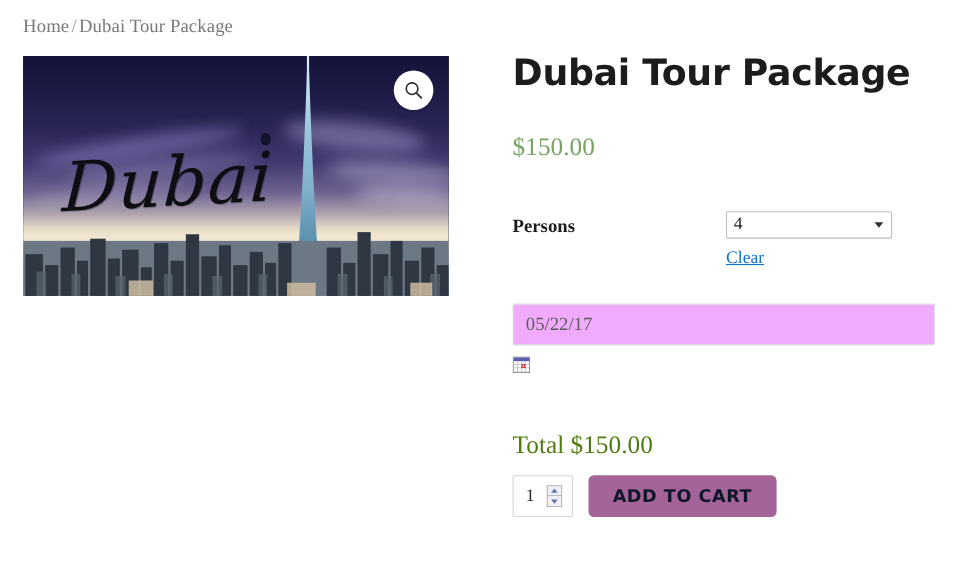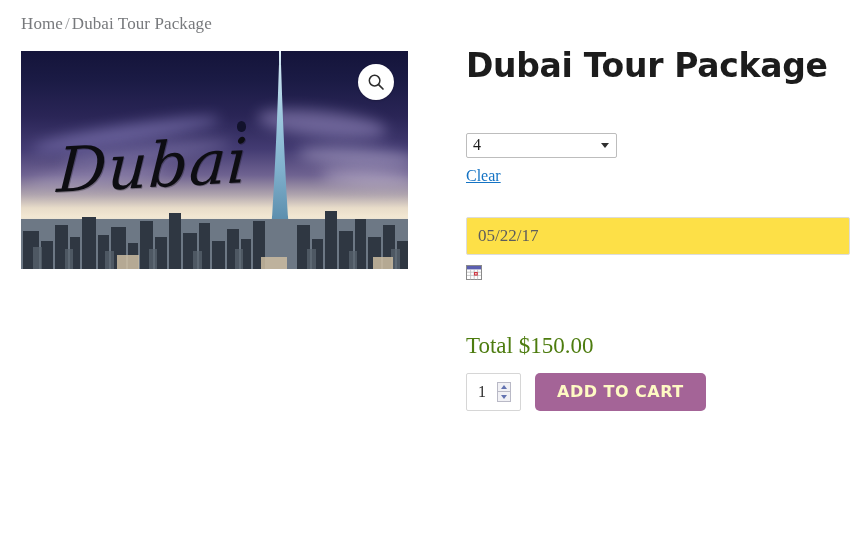--- a/index.html
+++ b/index.html
@@ -221,21 +221,21 @@
   .booking-label {
     font-family: "Liberation Serif", serif;
     font-size: 18px;
     font-weight: 700;
     color: #1c1c1c;
   }
   .date-input {
     margin-top: 7px;
     width: 384px;
     height: 38px;
-    background: #fde047;
+    background: #f0abfc;
     border: 1px solid #dcdcdc;
     border-radius: 2px;
     display: flex;
     align-items: center;
     padding-left: 11px;
     font-family: "Liberation Serif", serif;
     font-size: 17px;
     color: #5d5d5d;
     cursor: text;
   }
@@ -306,21 +306,21 @@
     border-left: 3px solid transparent;
     border-right: 3px solid transparent;
     border-top: 4px solid #6272b0;
   }
 
   .add-to-cart {
     margin-left: 14px;
     height: 38px;
     padding: 0 22px;
     background: #a46497;
-    color: #fef9c3;
+    color: #0f172a;
     border: none;
     border-radius: 5px;
     font-family: "DejaVu Sans", sans-serif;
     font-size: 16px;
     font-weight: 700;
     letter-spacing: .5px;
     cursor: pointer;
     display: flex;
     align-items: center;
   }
@@ -404,23 +404,25 @@
         <circle cx="7.6" cy="7.6" r="5.3" fill="none" stroke="#2d2d2d" stroke-width="1.5"></circle>
         <line x1="11.6" y1="11.6" x2="16" y2="16" stroke="#2d2d2d" stroke-width="1.7" stroke-linecap="round"></line>
       </svg>
     </div>
   </div>
 
   <div class="summary">
 
     <h1 class="product-title">Dubai Tour Package</h1>
 
+    <div class="price">$150.00</div>
 
     <div class="variations">
       <div class="var-row">
+        <div class="var-label">Persons</div>
         <div class="var-field">
           <div class="select-box">
             <span>4</span>
             <span class="caret"></span>
           </div>
           <a class="clear-link" href="#">Clear</a>
         </div>
       </div>
     </div>
 

